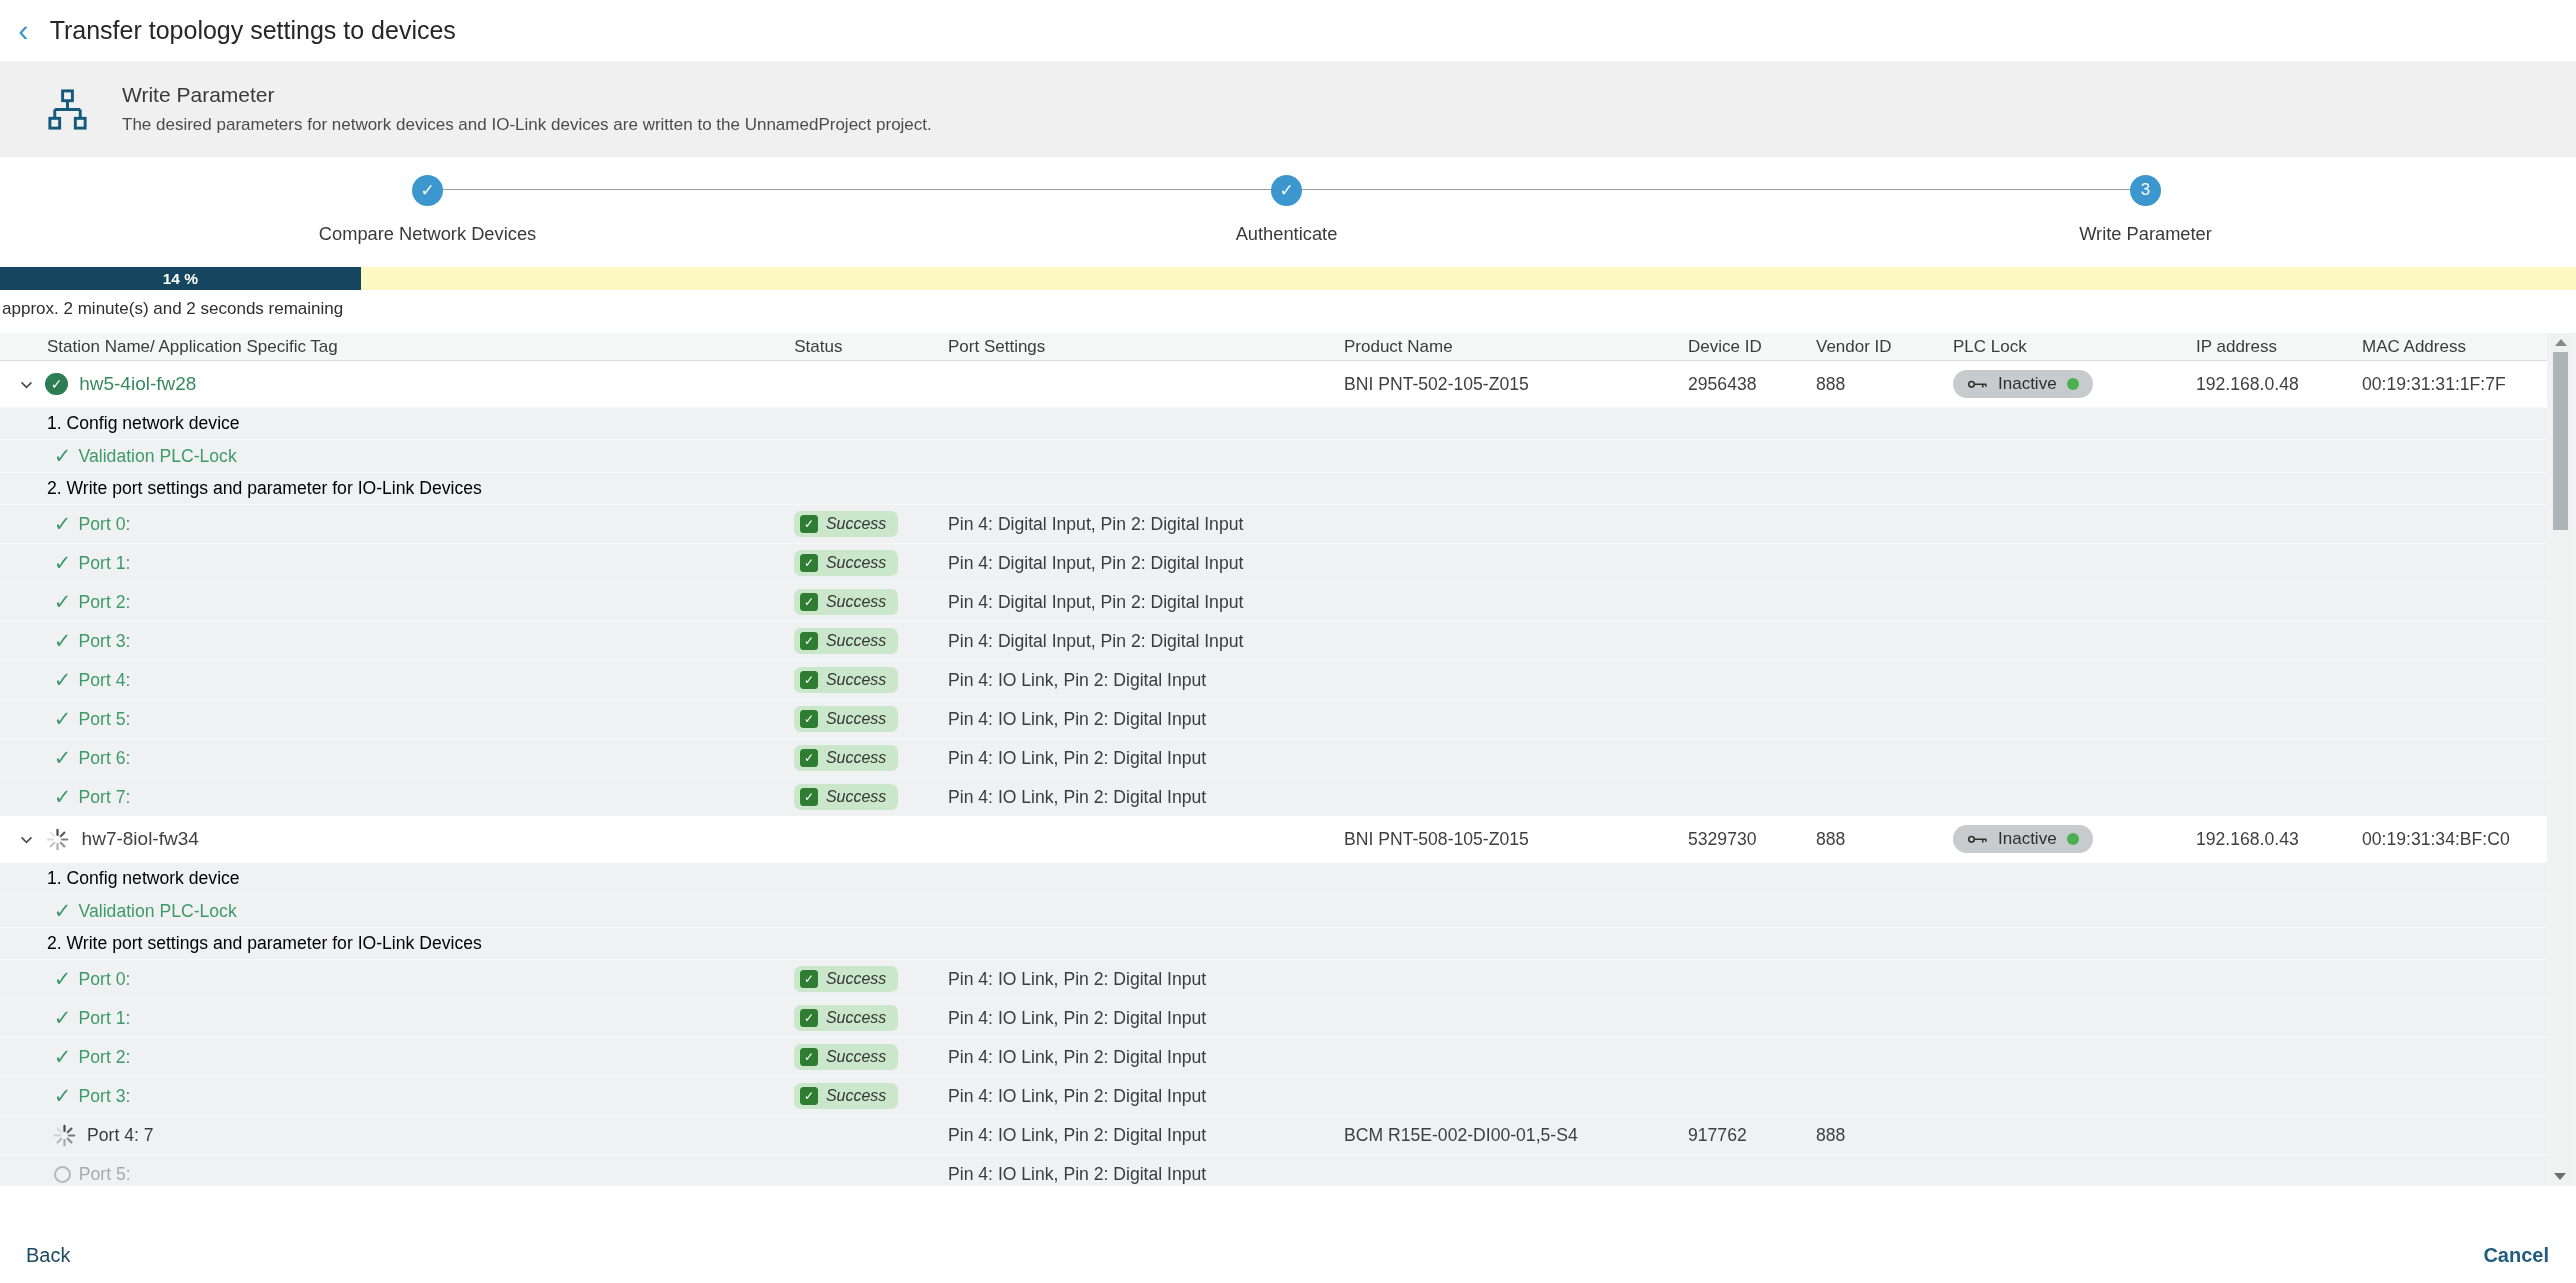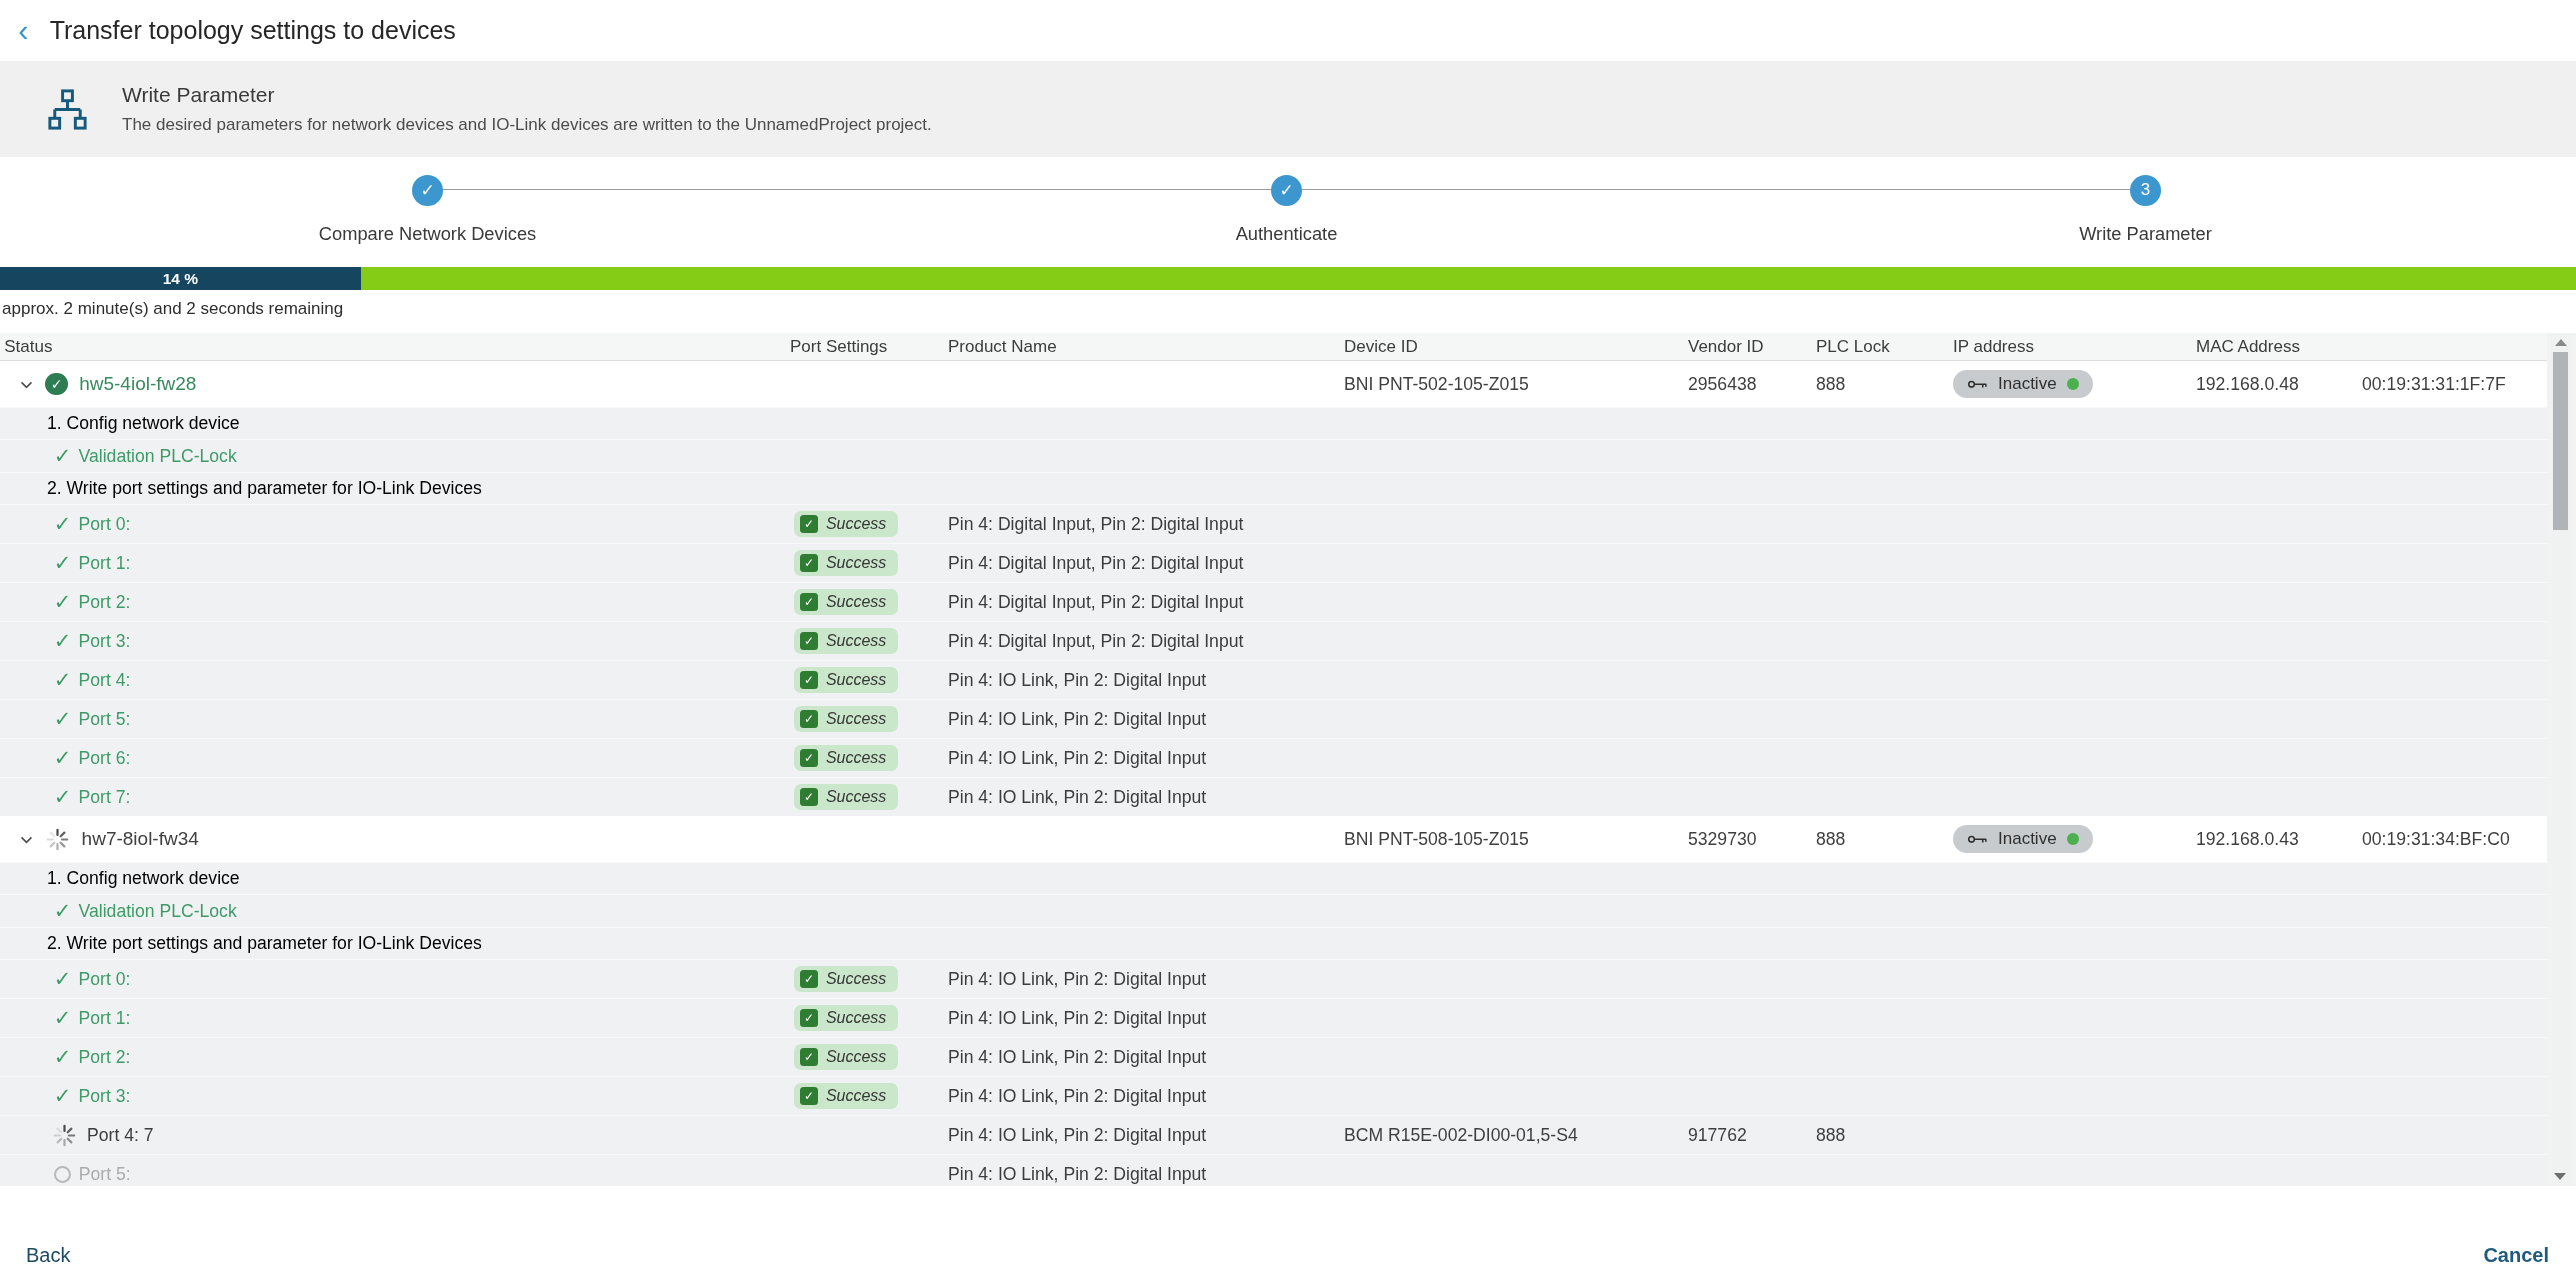--- a/index.html
+++ b/index.html
@@ -19,21 +19,21 @@
   .band-desc{font-size:17px;color:#4c4c4c;margin-top:8.5px;}
   
   .stepper{position:absolute;left:0;top:157px;width:2576px;height:111px;background:#fff;}
   .step-line{position:absolute;top:32px;left:428px;width:1717px;height:1.4px;background:#9c9c9c;}
   .step{position:absolute;top:17.6px;width:423px;text-align:center;}
   .step .circ{width:31px;height:31px;border-radius:50%;background:#3b97ce;color:#fff;margin:0 auto;
     display:flex;align-items:center;justify-content:center;font-size:17px;position:relative;z-index:2;}
   .step .slabel{margin-top:17px;font-size:18.3px;color:#3a3a3a;}
   .step1{left:216px;} .step2{left:1075px;} .step3{left:1934px;}
   
-  .progress{position:absolute;left:0;top:267px;width:2576px;height:23px;background:#84cc16;}
+  .progress{position:absolute;left:0;top:267px;width:2576px;height:23px;background:#fef9c3;}
   .pfill{height:100%;background:#16465f;position:relative;}
   .plabel{position:absolute;left:0;right:0;top:50%;transform:translateY(-50%);text-align:center;color:#fff;font-size:15.5px;font-weight:700;}
   .remaining{position:absolute;left:2.1px;top:299px;font-size:17px;color:#2e2e2e;}
   
   .table-section{position:absolute;left:0;top:333px;width:2576px;height:853px;background:#f1f2f2;}
   .trow{display:grid;grid-template-columns:790px 158px 396px 344px 128px 137px 243px 166px 185px;align-items:center;width:2547px;box-sizing:border-box;}
   .thead{height:28px;background:#f5f6f6;border-bottom:0.7px solid #dcdcdc;font-size:17px;color:#3c3c3c;}
   .thead .cell{white-space:nowrap;}
   .thead .station{padding-left:47px;}
   .tbody{width:2547px;height:825px;overflow:hidden;background:#fff;}
@@ -129,20 +129,21 @@
 
 <div class="progress">
   <div class="pfill" style="width: 14%;">
     <span class="plabel">14 %</span>
   </div>
 </div>
 <div class="remaining">approx. 2 minute(s) and 2 seconds remaining</div>
 
 <div class="table-section">
   <div class="trow thead">
+    <div class="cell station">Station Name/ Application Specific Tag</div>
     <div class="cell status-cell">Status</div>
     <div class="cell">Port Settings</div>
     <div class="cell">Product Name</div>
     <div class="cell">Device ID</div>
     <div class="cell">Vendor ID</div>
     <div class="cell">PLC Lock</div>
     <div class="cell">IP address</div>
     <div class="cell">MAC Address</div>
   </div>
   <div class="tbody" id="tbody">

